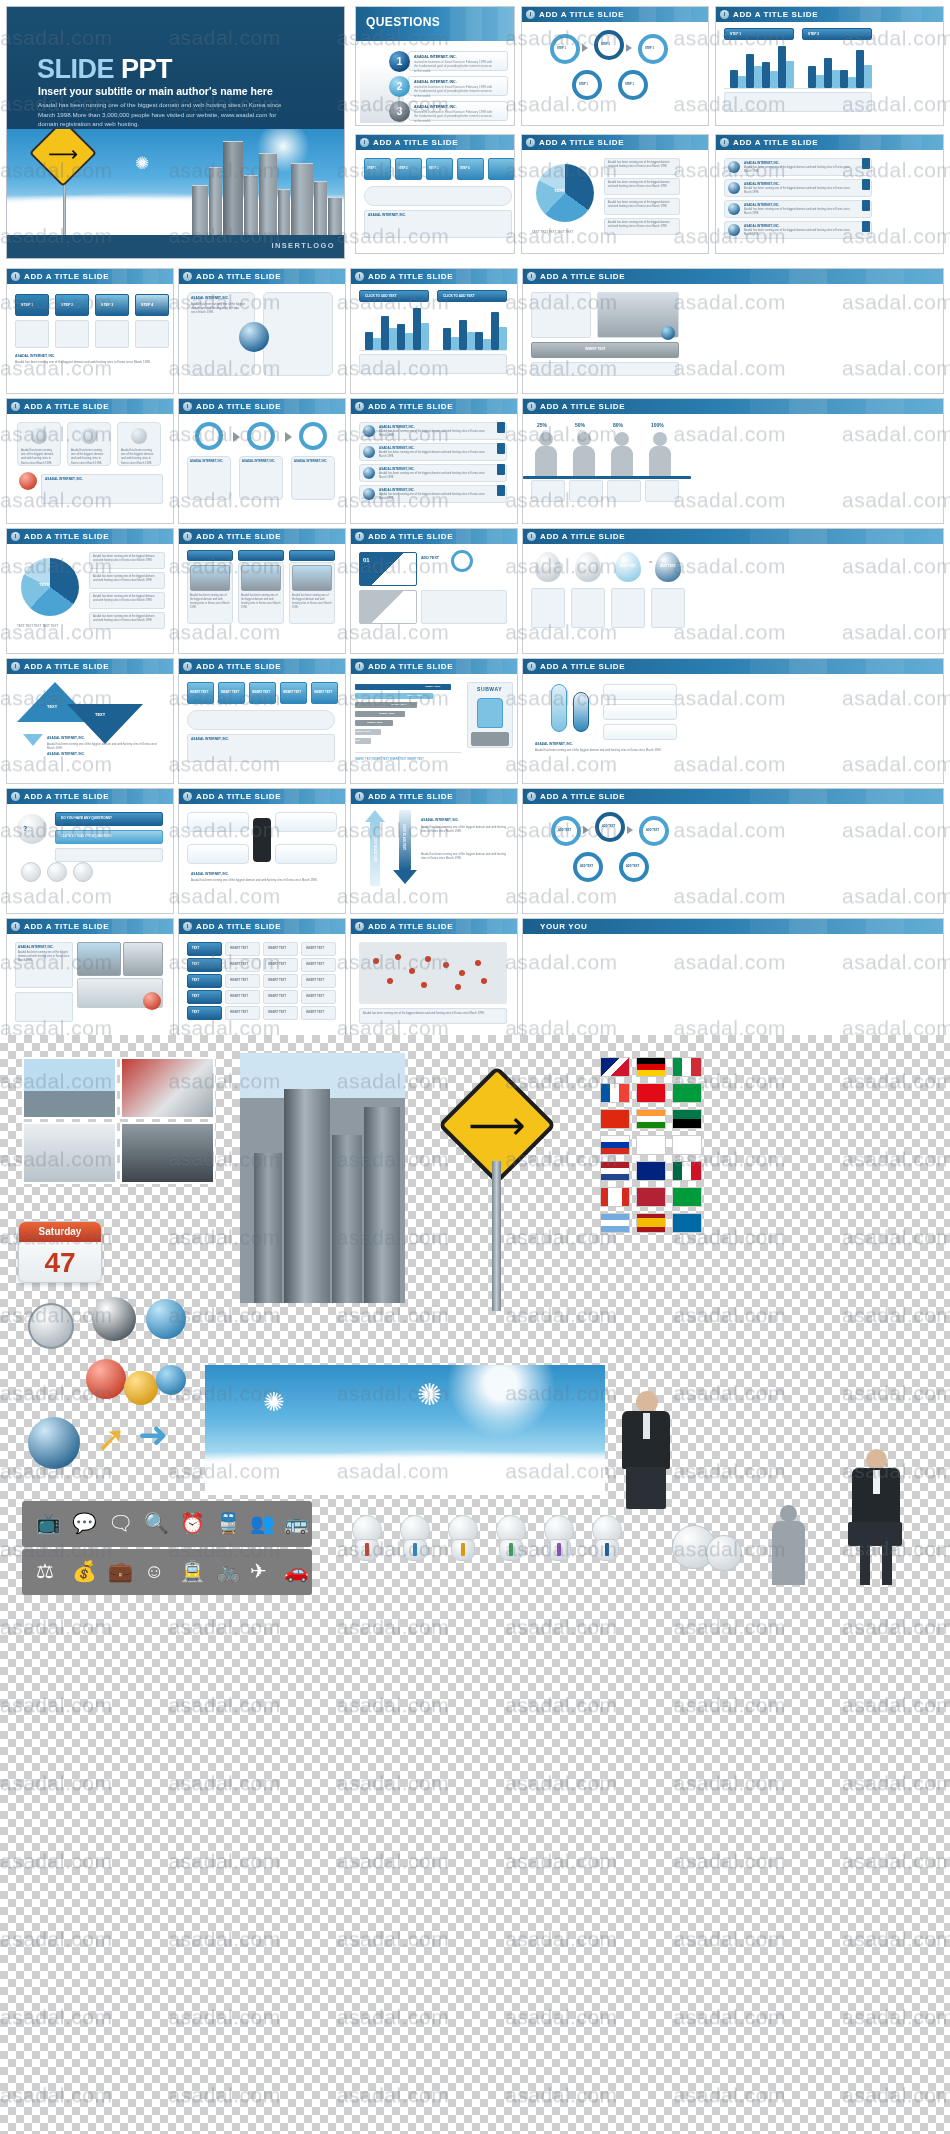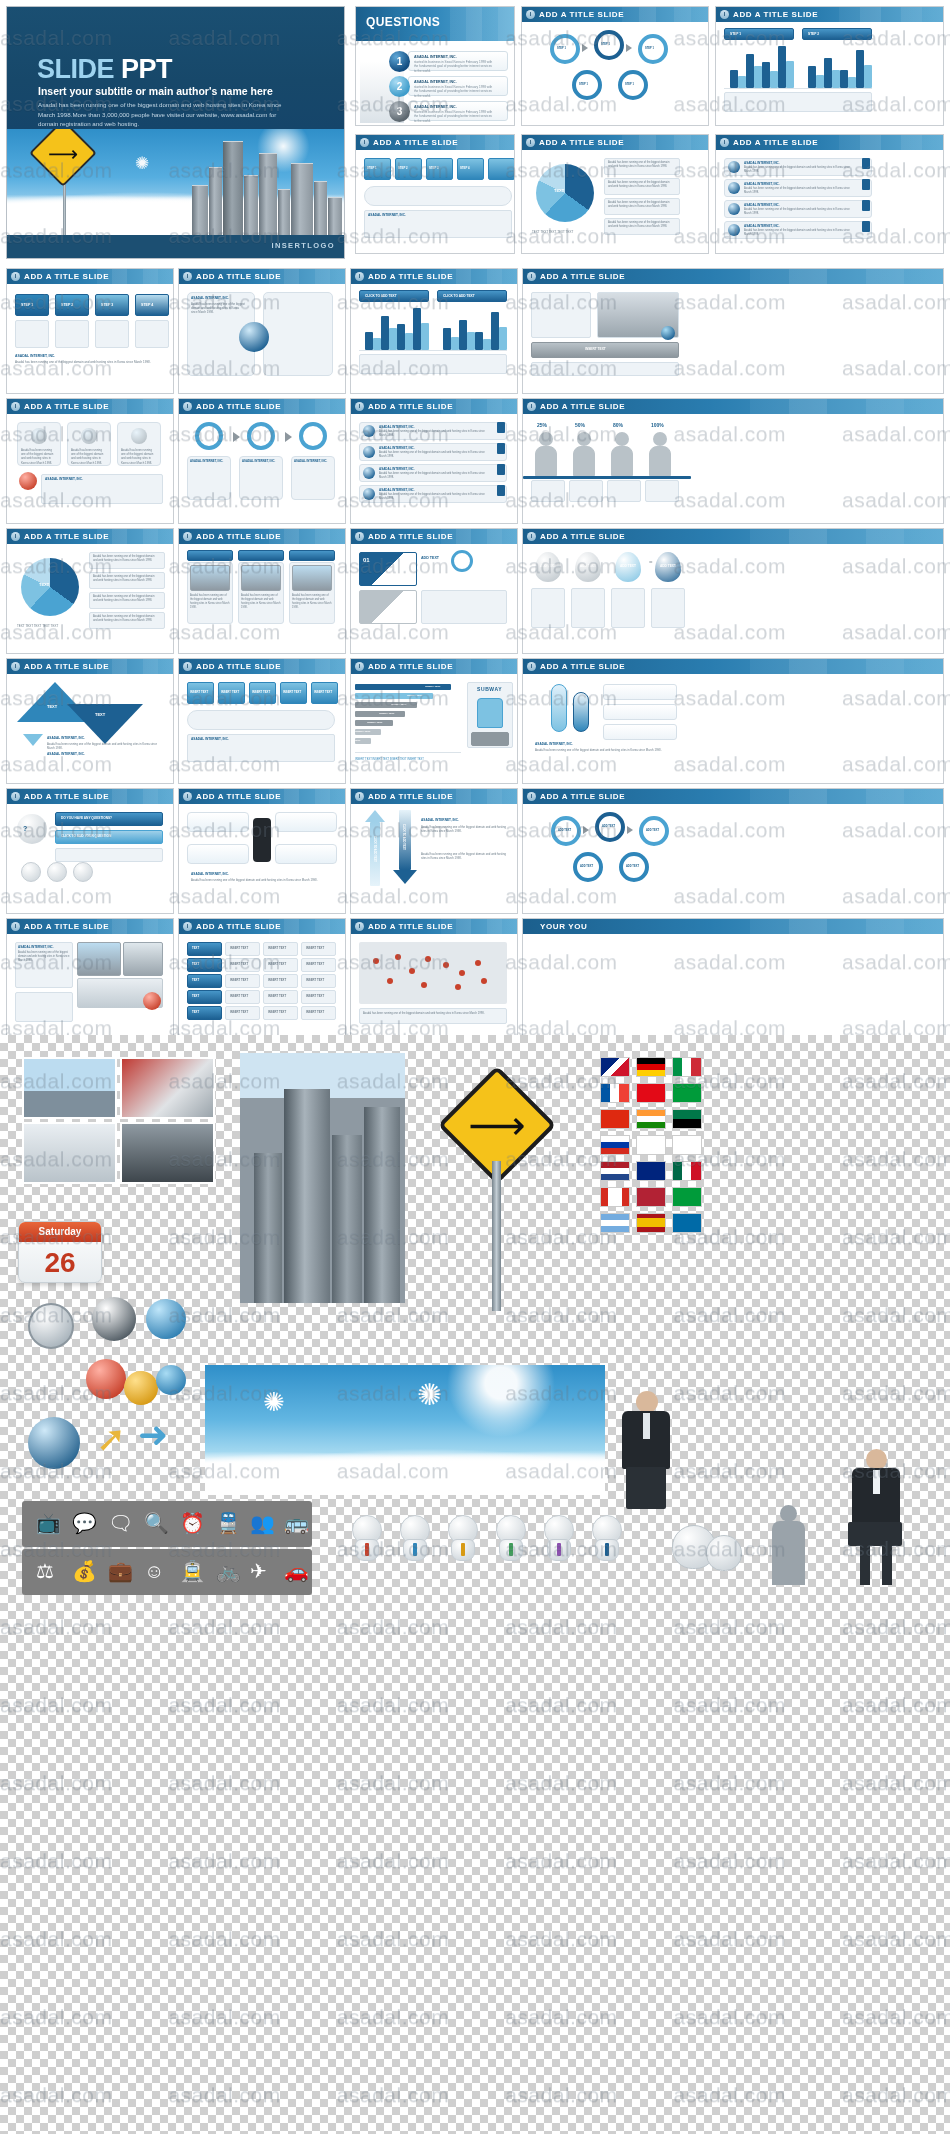--- a/index.html
+++ b/index.html
@@ -858,21 +858,21 @@
       background:linear-gradient(180deg,#e9eef2,#b9c3ca);"></div>
   <div class="photo" style="left:120px;top:87px;width:95px;height:62px;
       background:linear-gradient(180deg,#8f9aa2,#3e464c);"></div>
 
   <div style="position:absolute;left:18px;top:186px;width:84px;height:62px;border-radius:7px;
       background:linear-gradient(180deg,#ffffff,#e7ecef);border:1px solid #c9d1d7;box-shadow:0 2px 4px rgba(0,0,0,.18);">
     <div style="position:absolute;left:0;top:0;right:0;height:20px;border-radius:6px 6px 0 0;
         background:linear-gradient(180deg,#e8663a,#c2391f);color:#fff;font-size:10px;font-weight:bold;
         text-align:center;line-height:20px;">Saturday</div>
     <div style="position:absolute;left:0;right:0;top:20px;bottom:0;color:#c2391f;font-size:28px;
-        font-weight:bold;text-align:center;line-height:42px;">26</div>
+        font-weight:bold;text-align:center;line-height:42px;">47</div>
   </div>
 
   <div style="position:absolute;left:28px;top:268px;width:46px;height:46px;border-radius:50%;
       background:radial-gradient(circle at 34% 28%,#ffffff,#aab5bd 78%);border:2px solid #8c979f;"></div>
   <div style="position:absolute;left:92px;top:262px;width:44px;height:44px;border-radius:50%;
       background:radial-gradient(circle at 32% 26%,#ffffff,#4f5a62 80%);"></div>
   <div style="position:absolute;left:146px;top:264px;width:40px;height:40px;border-radius:50%;
       background:radial-gradient(circle at 32% 26%,#bfe6fa,#2f7fb2 80%);"></div>
 
   <div style="position:absolute;left:86px;top:324px;width:40px;height:40px;border-radius:50%;

